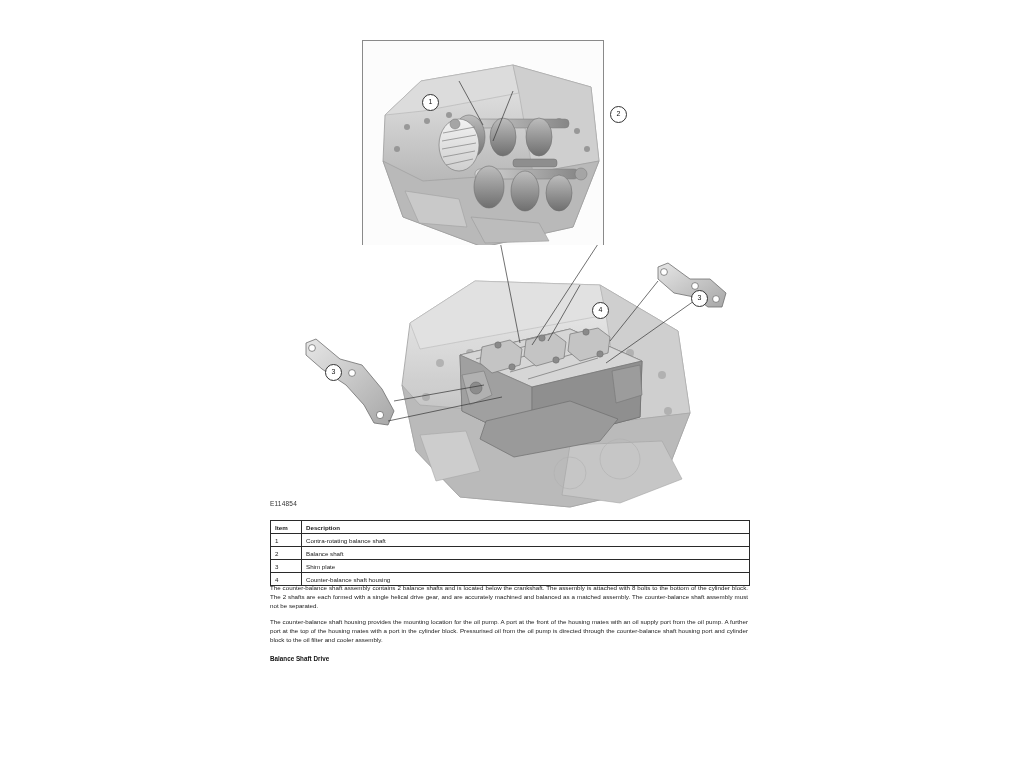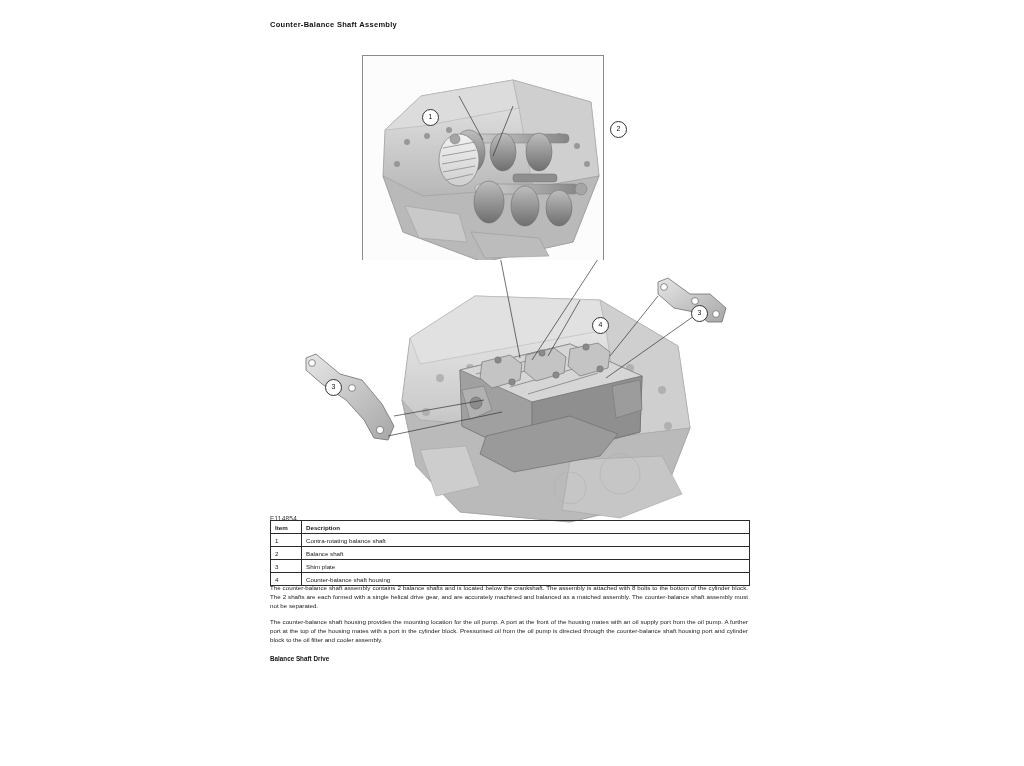--- a/index.html
+++ b/index.html
@@ -133,21 +133,20 @@
     font-weight: bold;
     color: #111;
   }
 </style>
 </head>
 <body>
 
 <div class="page">
   <div class="content">
 
-    <div class="doc-title">Counter-Balance Shaft Assembly</div>
 
     <div class="figure">
 
       <div class="inset">
         <svg width="240" height="212" viewBox="0 0 240 212">
           <defs>
             <linearGradient id="gMet" x1="0" y1="0" x2="0" y2="1">
               <stop offset="0%" stop-color="#e9e9e9"></stop>
               <stop offset="45%" stop-color="#c6c6c6"></stop>
               <stop offset="100%" stop-color="#9b9b9b"></stop>

